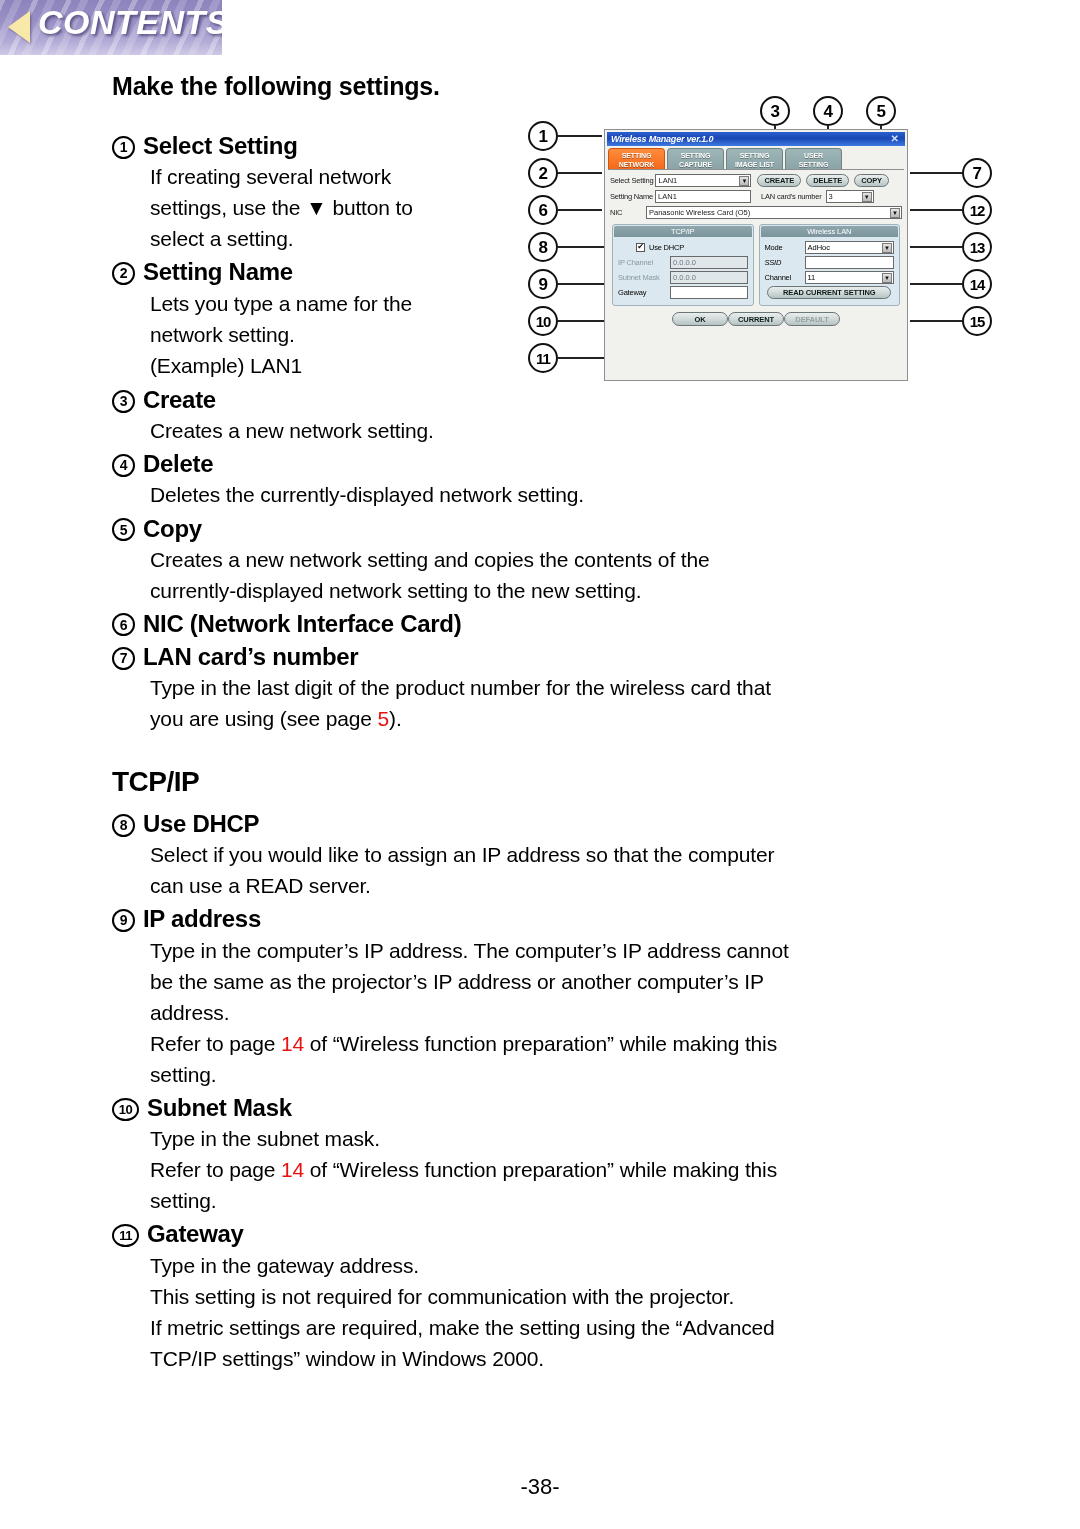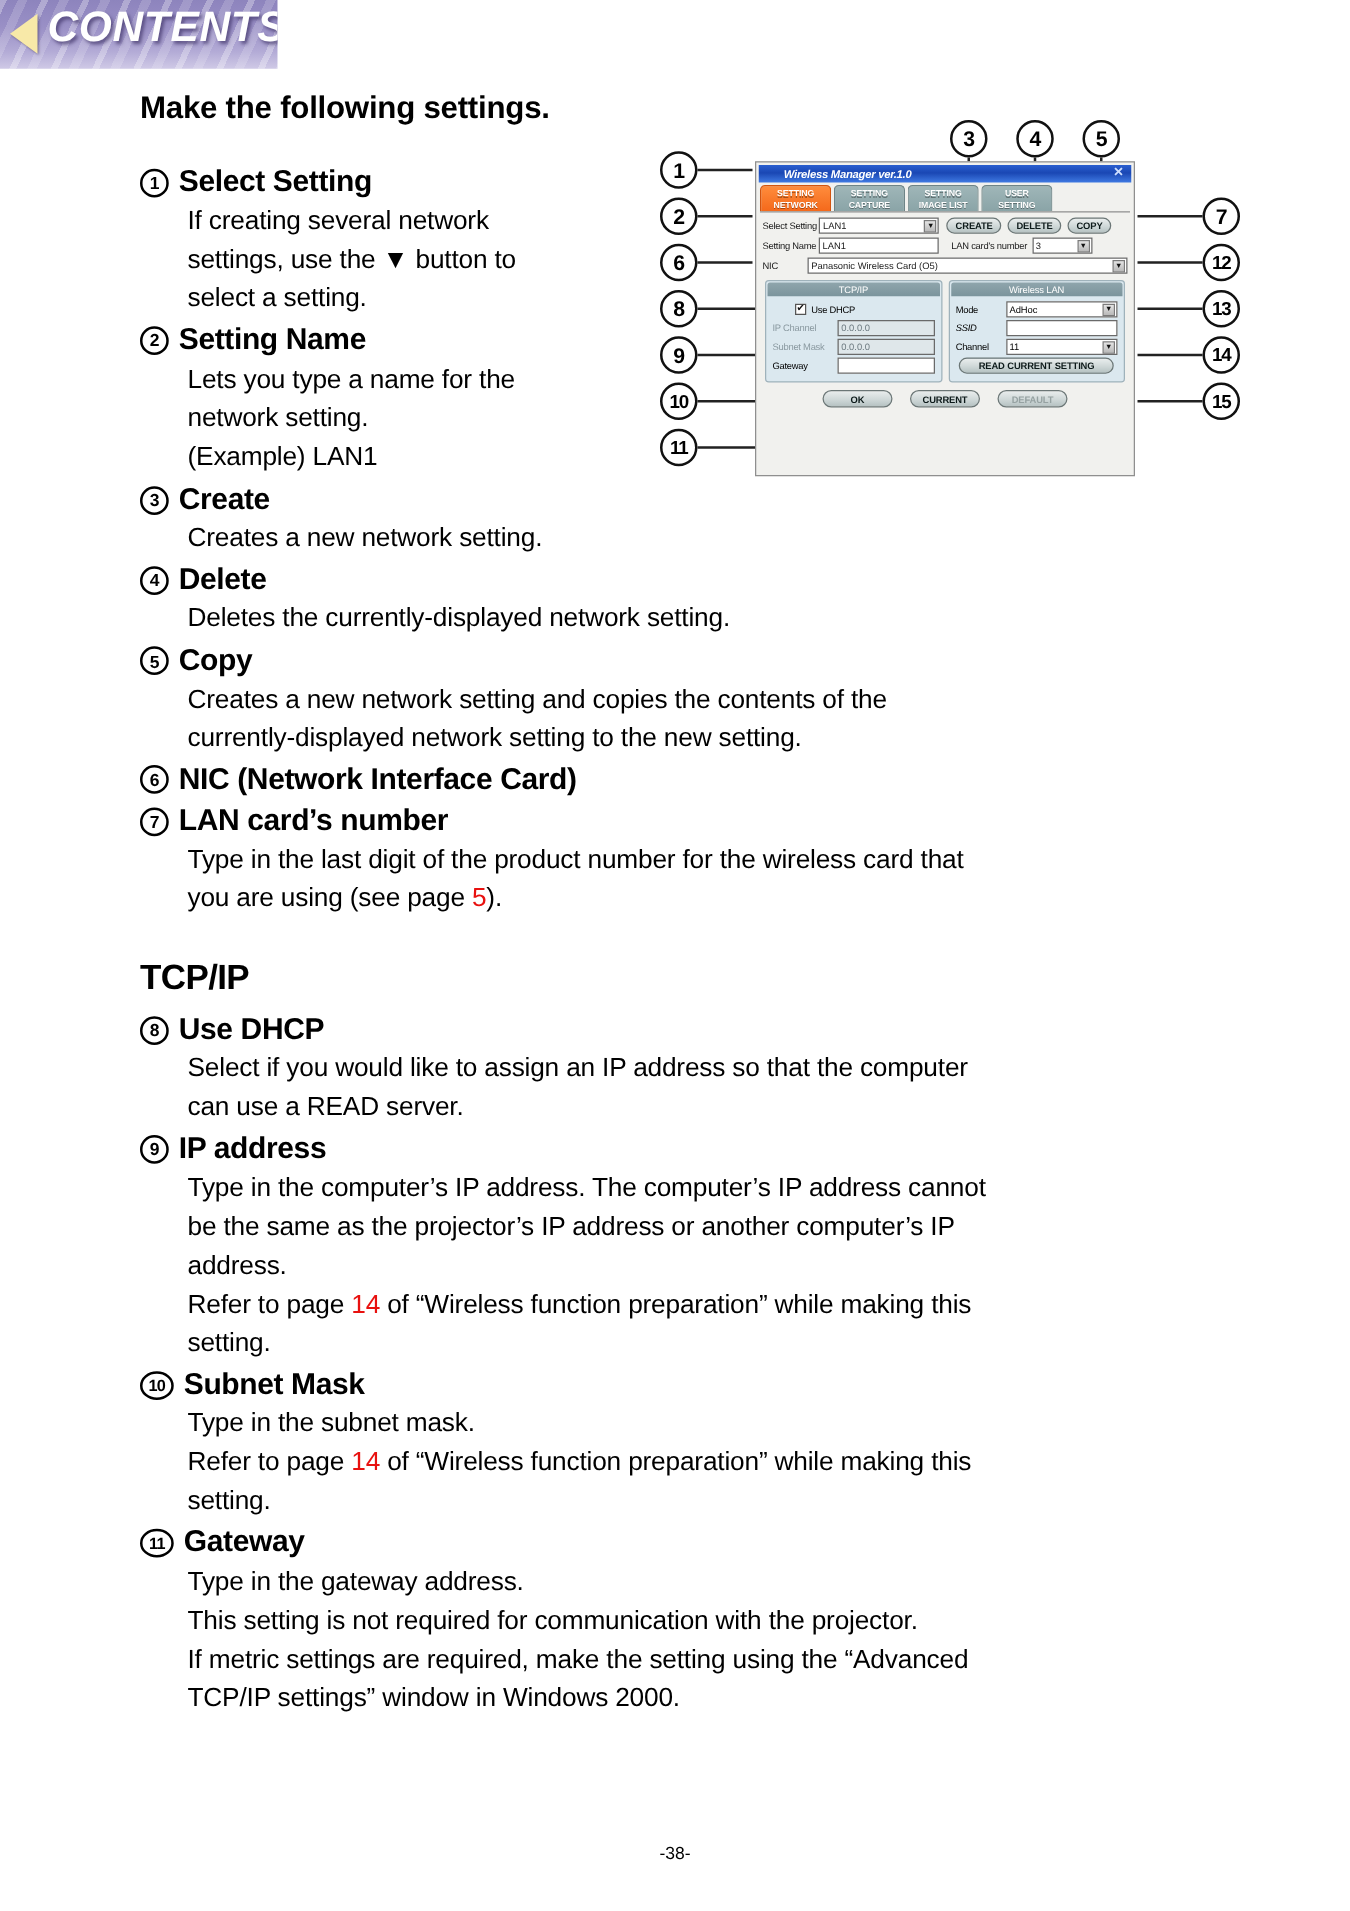--- a/index.html
+++ b/index.html
@@ -112,21 +112,21 @@
     font-size: 28px;
     font-weight: bold;
     letter-spacing: -0.5px;
   }
 
   .page-number {
     position: absolute;
     left: 0; right: 0;
     top: 1474px;
     text-align: center;
-    font-size: 14px;
+    font-size: 22px;
   }
 
   
   .figure {
     position: absolute;
     left: 528px; top: 96px;
     width: 464px; height: 300px;
   }
 
   .callout {
@@ -168,21 +168,21 @@
     background: linear-gradient(180deg,#2a5fd0 0%, #1a47b4 45%, #3f79e2 100%);
     display: flex;
     align-items: center;
     position: relative;
   }
   .win-title {
     color: #fff;
     font-style: italic;
     font-weight: bold;
     font-size: 9px;
-    padding-left: 20px;
+    padding-left: 4px;
     white-space: nowrap;
     letter-spacing: -0.2px;
   }
   .win-close {
     position: absolute;
     right: 6px; top: 1px;
     color: #cfe0ff;
     font-size: 10px;
     font-weight: bold;
     line-height: 12px;
@@ -308,21 +308,20 @@
     display: inline-flex;
     align-items: center;
     justify-content: center;
     font-size: 8px;
     line-height: 1;
     color: #111;
   }
   .footer-btns {
     display: flex;
     justify-content: center;
-    gap: 14px;
     margin-top: 6px;
   }
   .btn.big { height: 14px; min-width: 56px; border-radius: 9px; }
 </style>
 </head>
 <body>
 
 <div class="contents-banner">
   <div class="arrow"></div>
   <div class="ctext">CONTENTS</div>

